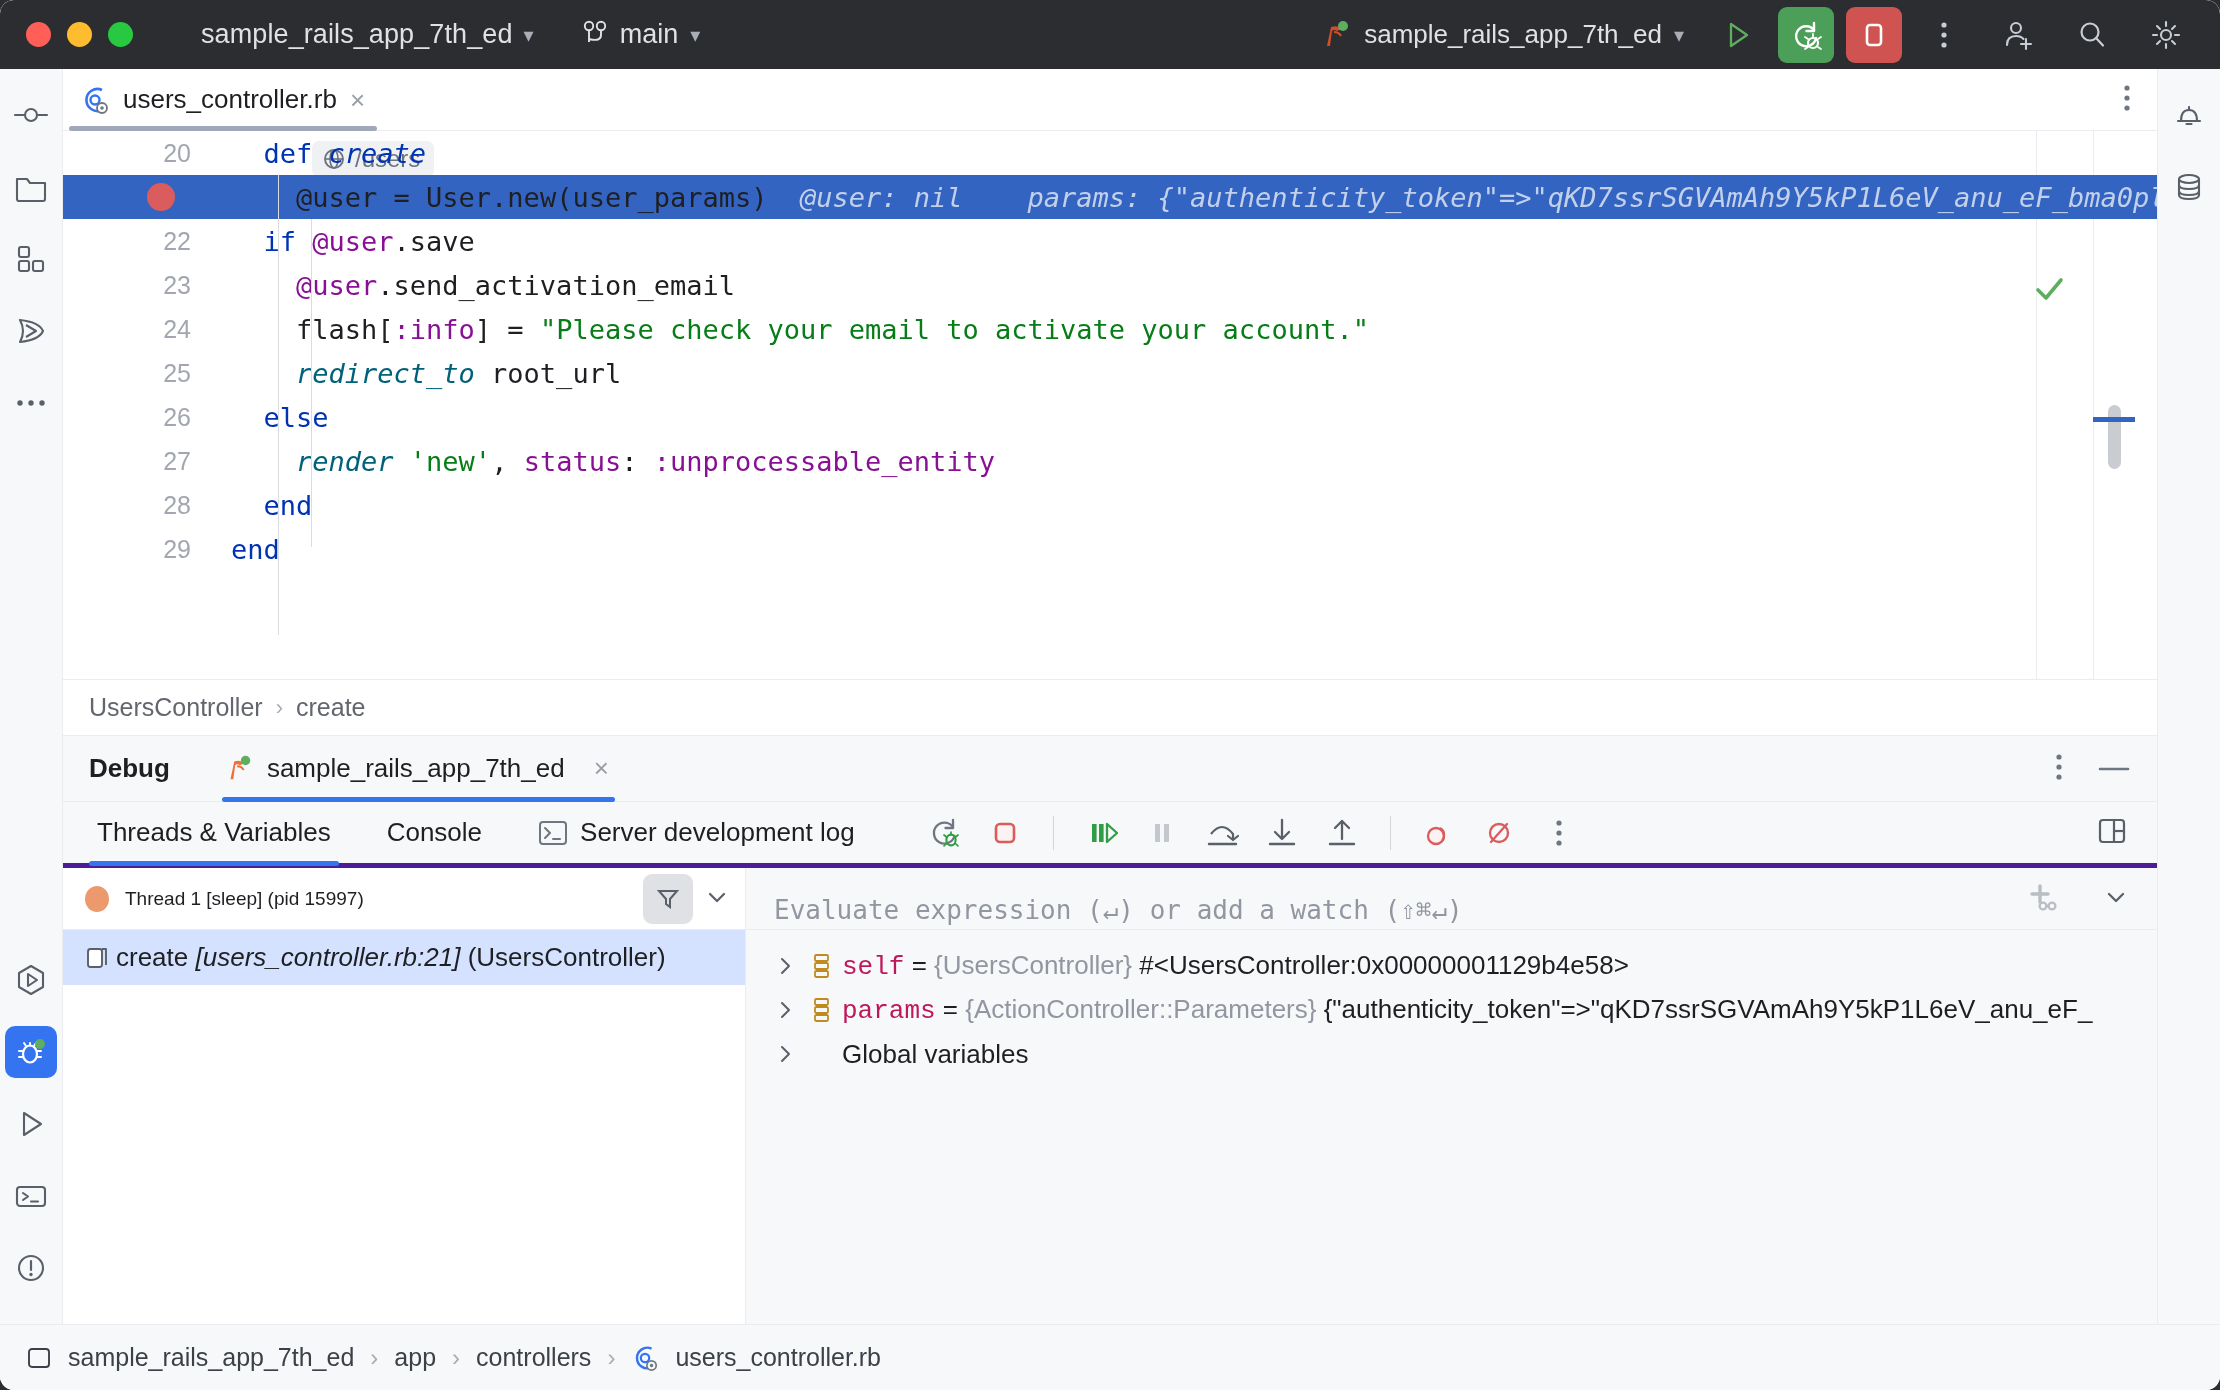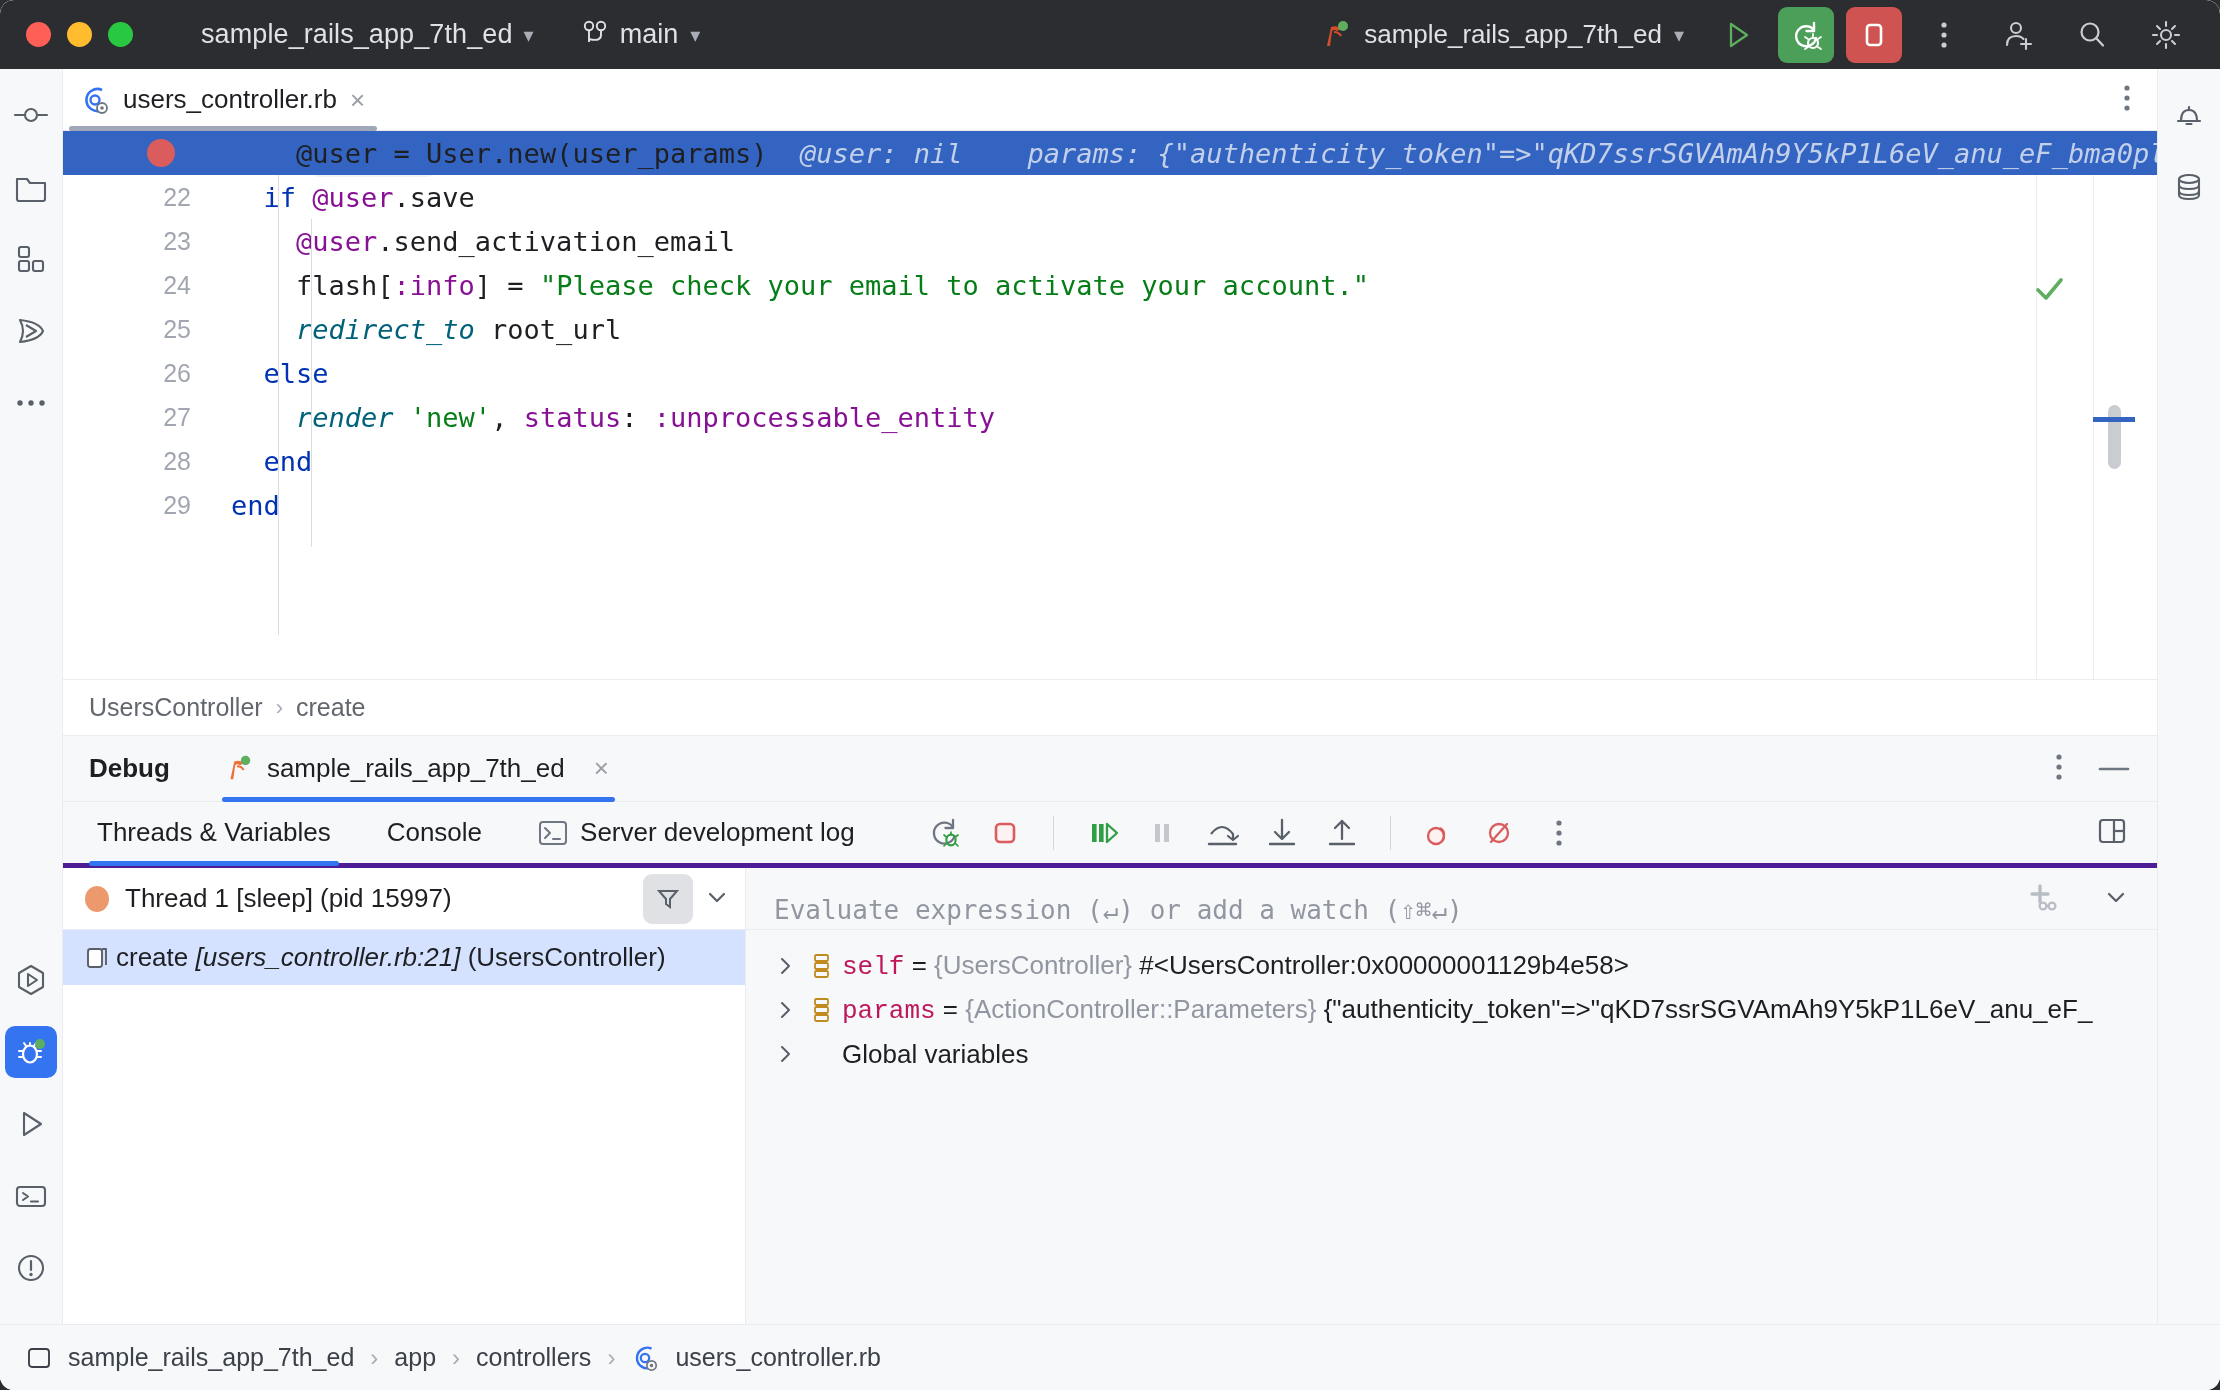--- a/index.html
+++ b/index.html
@@ -235,21 +235,21 @@
   .frames {
     width: 683px; display: flex; flex-direction: column;
     border-right: 1px solid #ebecf0; background: #ffffff;
   }
   .thread-row {
     height: 62px; display: flex; align-items: center; gap: 16px;
     padding: 0 10px 0 22px; background: #ffffff;
     border-bottom: 1px solid #ebecf0; position: relative;
   }
   .thread-dot { width: 24px; height: 26px; border-radius: 50%; background: #ec9a6d; flex: none; }
-  .thread-label { font-size: 26px; color: #1e1f22; }
+  .thread-label { font-size: 19px; color: #1e1f22; }
   .thread-ctrl { position: absolute; right: 14px; display: flex; align-items: center; gap: 10px; }
   .filter-btn { width: 50px; height: 50px; background: #dfe1e5; border-radius: 9px;
                 display: flex; align-items: center; justify-content: center; }
 
   .frame-list { flex: 1; background: #ffffff; padding-top: 0; }
   .frame-item {
     height: 55px; display: flex; align-items: center; gap: 5px;
     padding-left: 22px; background: #d4e2ff;
   }
   .frame-item .txt { font-size: 26px; color: #1e1f22; }
@@ -519,20 +519,25 @@
 
       <div class="ed-check">
         <svg width="40" height="40" viewBox="0 0 40 40">
           <path d="M9 21 L17 29 L32 11" fill="none" stroke="#5fad5f" stroke-width="3.6" stroke-linecap="round" stroke-linejoin="round"></path>
         </svg>
       </div>
       <div class="ed-scroll"></div>
       <div class="ed-scroll-mark"></div>
 
       <div class="codearea" id="codearea">
+          <div class="crow">
+            <div class="ln">20</div>
+            <div class="pad"></div>
+            <div class="code">  <span class="kw">def </span><span class="cls">create</span></div>
+          </div>
           <div class="crow hl">
             <div class="bpdot"></div>
             <div class="ln">21</div>
             <div class="pad"></div>
             <div class="code">    <span class="plain">@user = </span><span class="plain">User</span><span class="plain">.new(user_params)</span><span class="inline-val">  @user: nil    params: {"authenticity_token"=&gt;"qKD7ssrSGVAmAh9Y5kP1L6eV_anu_eF_bma0plltxS6</span></div>
           </div>
           <div class="crow">
             <div class="ln">22</div>
             <div class="pad"></div>
             <div class="code">  <span class="kw">if </span><span class="ivar">@user</span><span class="plain">.save</span></div>

